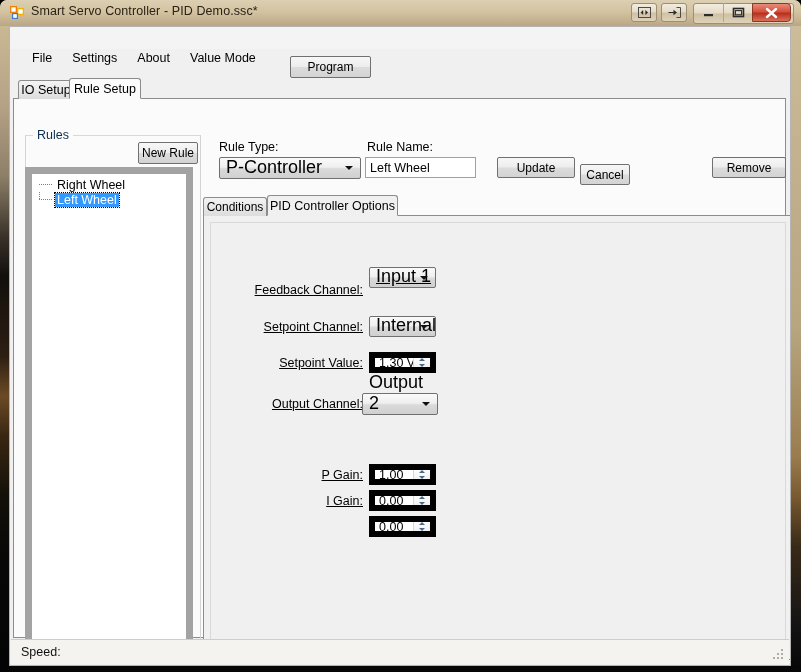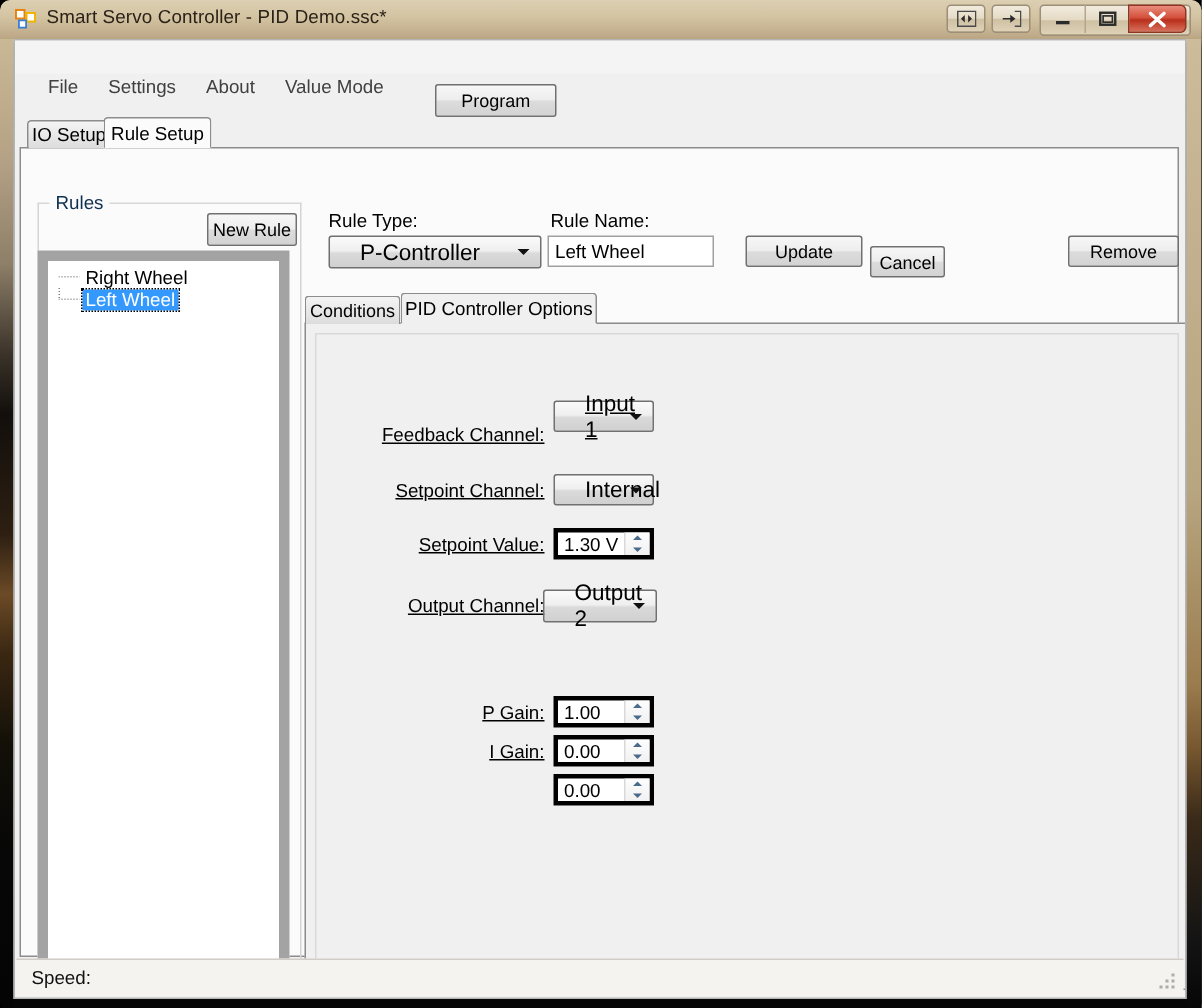--- a/index.html
+++ b/index.html
@@ -108,21 +108,21 @@
   
   #menubar {
     position: absolute; left: 0; top: 0;
     width: 780px; height: 22px;
     background: #f4f4f4;
     display: flex; align-items: center;
   }
   .menu-item {
     padding: 3px 10px;
     font-size: 12.5px;
-    color: #404040;
+    color: #000000;
     white-space: nowrap;
     margin-top: 39px;
   }
   #menu-file { margin-left: 12px; }
 
   
   #program-btn {
     position: absolute; left: 280px; top: 29px;
     width: 81px; height: 22px;
     box-sizing: border-box;
@@ -251,23 +251,23 @@
   }
   #lbl-ruletype { left: 209px; top: 113px; }
   #lbl-rulename { left: 357px; top: 113px; }
 
   .combo {
     position: absolute;
     box-sizing: border-box;
     border: 1px solid #707070;
     border-radius: 2px;
     background: linear-gradient(180deg, #fafafa 0%, #efefef 46%, #dadada 54%, #d0d0d0 100%);
-    font-size: 15px;
-    display: flex; align-items: center;
-    padding-left: 20px;
+    font-size: 18px;
+    display: flex; align-items: flex-end;
+    padding-left: 6px;
     color: #000;
   }
   .combo .arrow {
     position: absolute; right: 7px; top: 50%;
     margin-top: -2px;
     width: 0; height: 0;
     border-left: 4px solid transparent;
     border-right: 4px solid transparent;
     border-top: 4px solid #101010;
   }
@@ -357,21 +357,21 @@
   #l-dg  { left: 185px; top: 493px; width: 168px; }
 
   #cmb-fb  { left: 359px; top: 240px; width: 67px; height: 21px; text-decoration: underline; }
   #cmb-sp  { left: 359px; top: 289px; width: 67px; height: 21px; }
   #cmb-out { left: 352px; top: 366px; width: 76px; height: 22px; }
 
   .spinner {
     position: absolute;
     box-sizing: border-box;
     background: #fff;
-    border: 3px solid #000000;
+    border: 6px solid #000000;
     display: flex; align-items: center;
     font-size: 12.5px;
     padding-left: 4px;
   }
   .spin-btns {
     position: absolute; right: 0; top: 0;
     width: 17px; height: 100%;
     box-sizing: border-box;
     background: linear-gradient(180deg,#fdfdfd 0%,#f1f1f1 100%);
     border-left: 1px solid #d8d8d8;

